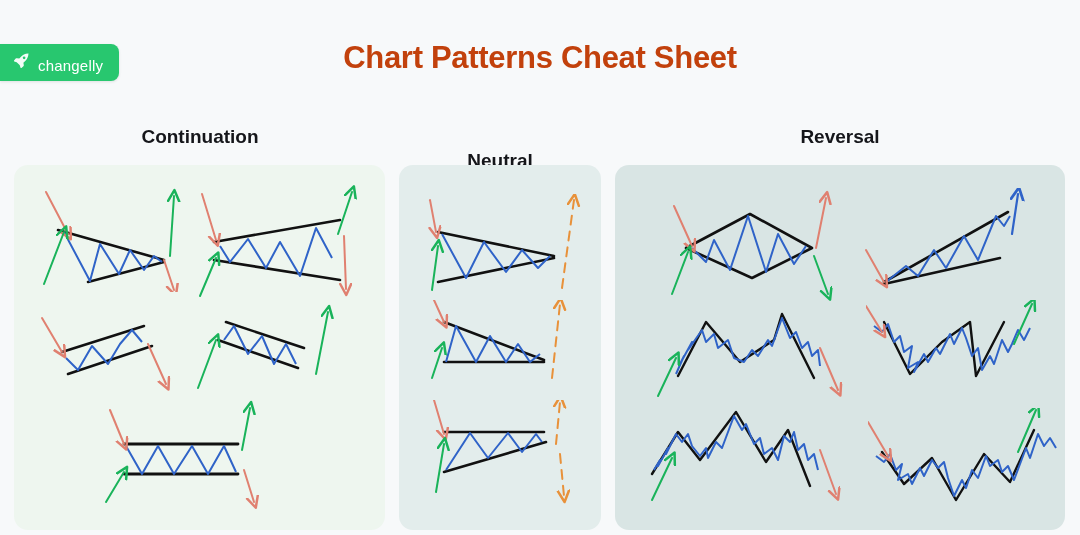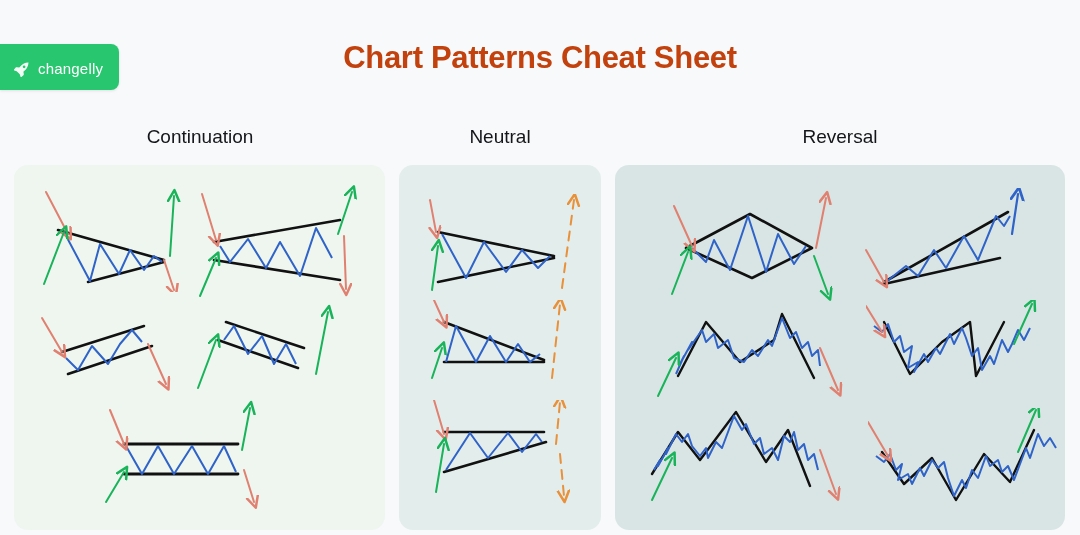--- a/index.html
+++ b/index.html
@@ -5,43 +5,43 @@
   html,body{margin:0;padding:0;}
   body{
     width:1080px;height:535px;overflow:hidden;
     background:#f7f9fa;
     font-family:"Liberation Sans", sans-serif;
     position:relative;
     border-radius:14px;
   }
   #logo-badge{
     position:absolute;left:0;top:44px;
-    display:flex;align-items:flex-start;gap:7px;
+    display:flex;align-items:flex-end;gap:7px;
     background:#28c76f;
     border-radius:0 8px 8px 0;
-    padding:16px 16px 7px 12px;
+    padding:7px 16px 7px 12px;
     box-shadow:0 1px 3px rgba(0,0,0,.10);
   }
   #logo-badge .rocket{display:block;}
   #logo-badge .brand{
     color:#fff;font-size:15px;letter-spacing:.2px;font-weight:400;
   }
   #page-title{
     position:absolute;left:0;right:0;top:40px;
     text-align:center;
     font-size:31px;font-weight:bold;color:#c2410c;
     letter-spacing:-.3px;
   }
   .col-head{
     position:absolute;top:126px;
-    font-size:19px;font-weight:normal;color:#15161a;
+    font-size:19px;font-weight:bold;color:#15161a;
     text-align:center;
   }
   #head-continuation{left:15px;width:370px;}
-  #head-neutral{left:400px;width:200px;}
+  #head-neutral{left:400px;width:200px;margin-top:24px;}
   #head-reversal{left:615px;width:450px;}
   .panel{
     position:absolute;top:165px;height:365px;
     border-radius:14px;
   }
   #panel-continuation{left:14px;width:371px;background:#eef6ef;}
   #panel-neutral{left:399px;width:202px;background:#e3edec;}
   #panel-reversal{left:615px;width:450px;background:#d9e5e4;}
   .pattern{position:absolute;}
   .pattern svg{display:block;}

